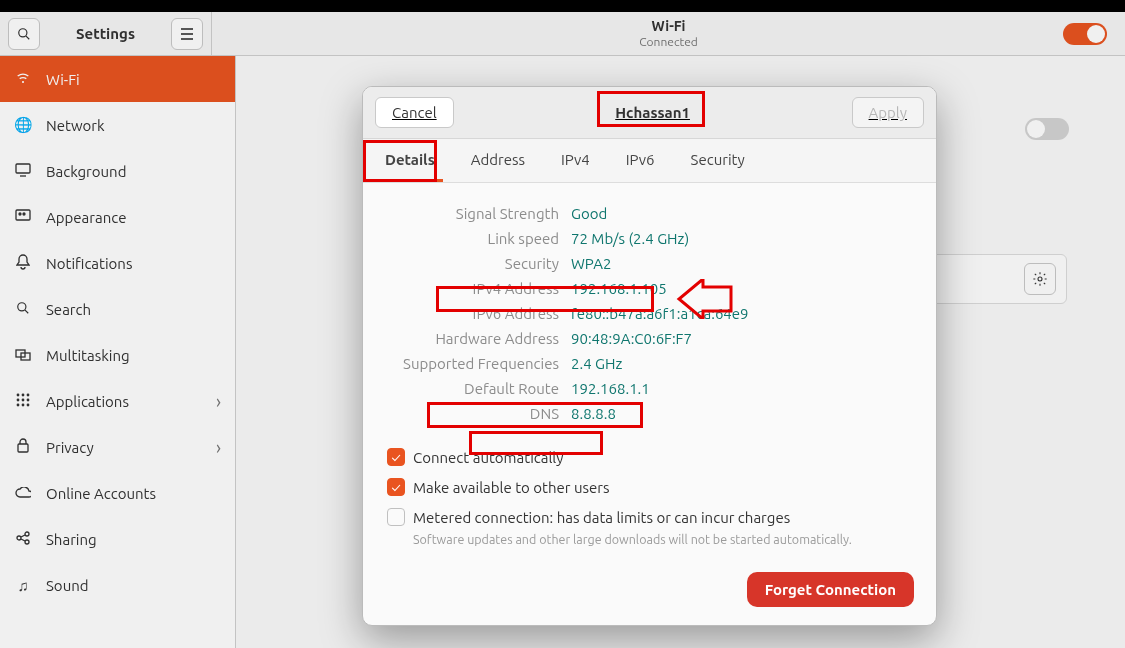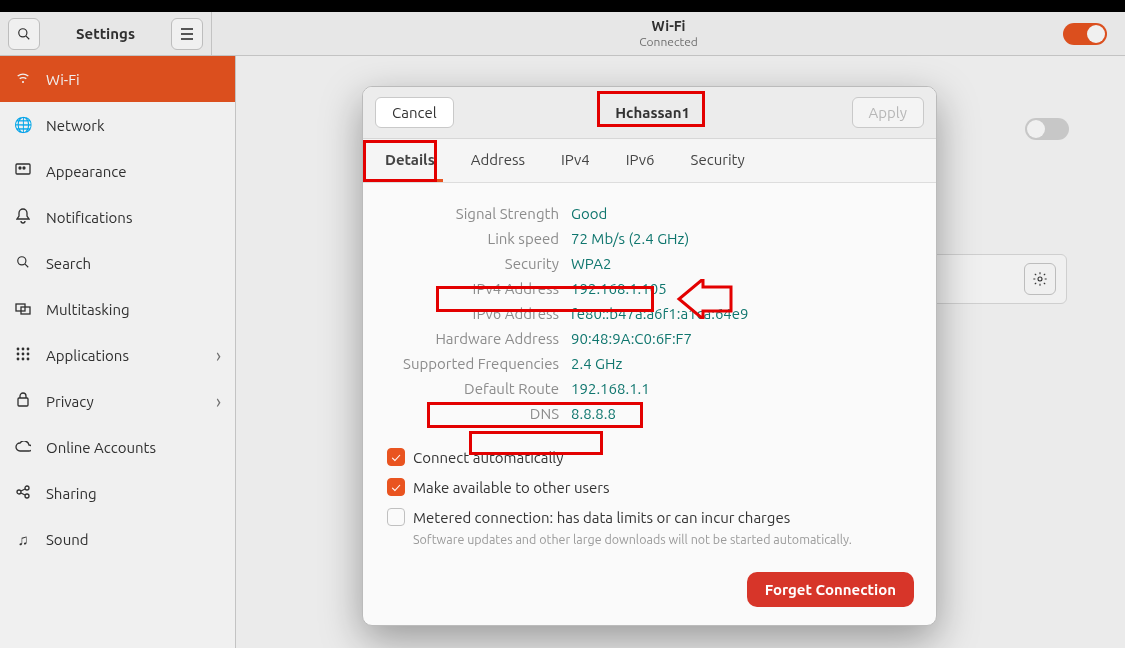--- a/index.html
+++ b/index.html
@@ -206,20 +206,21 @@
       border-radius: 10px;
       box-shadow: 0 14px 40px rgba(0,0,0,0.35);
       overflow: hidden;
     }
     .dlg-header {
       display: flex;
       align-items: center;
       padding: 10px 12px;
       background: #ececec;
       border-bottom: 1px solid #d7d7d7;
+      text-decoration: underline;
     }
     .dlg-header .btn {
       padding: 6px 16px;
       border: 1px solid #c9c9c9;
       background: #fff;
       border-radius: 6px;
       font-size: 15px;
       color: #333;
     }
     .dlg-header .btn.apply {
@@ -367,20 +368,29 @@
               <path d="M4 9a14 14 0 0116 0"></path>
               <path d="M7 13a9 9 0 0110 0"></path>
               <circle cx="12" cy="18" r="1.6" fill="currentColor" stroke="none"></circle>
             </svg>
         </span>
         <span>Wi-Fi</span>
       </div>
       <div class="side-item">
         <span class="side-icon">🌐</span>
         <span>Network</span>
+      </div>
+      <div class="side-item">
+        <span class="side-icon">
+          <svg width="16" height="14" viewBox="0 0 16 14" stroke="#333" stroke-width="1.3" fill="none">
+              <rect x="1" y="1" width="14" height="9" rx="1"></rect>
+              <line x1="5" y1="13" x2="11" y2="13"></line>
+            </svg>
+        </span>
+        <span>Background</span>
       </div>
       <div class="side-item">
         <span class="side-icon">
           <svg width="16" height="14" viewBox="0 0 16 14" stroke="#333" stroke-width="1.3" fill="none">
               <rect x="1" y="1" width="14" height="10" rx="1"></rect>
               <circle cx="5" cy="5" r="1" fill="#333"></circle>
               <circle cx="9" cy="5" r="1" fill="#333"></circle>
             </svg>
         </span>
         <span>Appearance</span>

